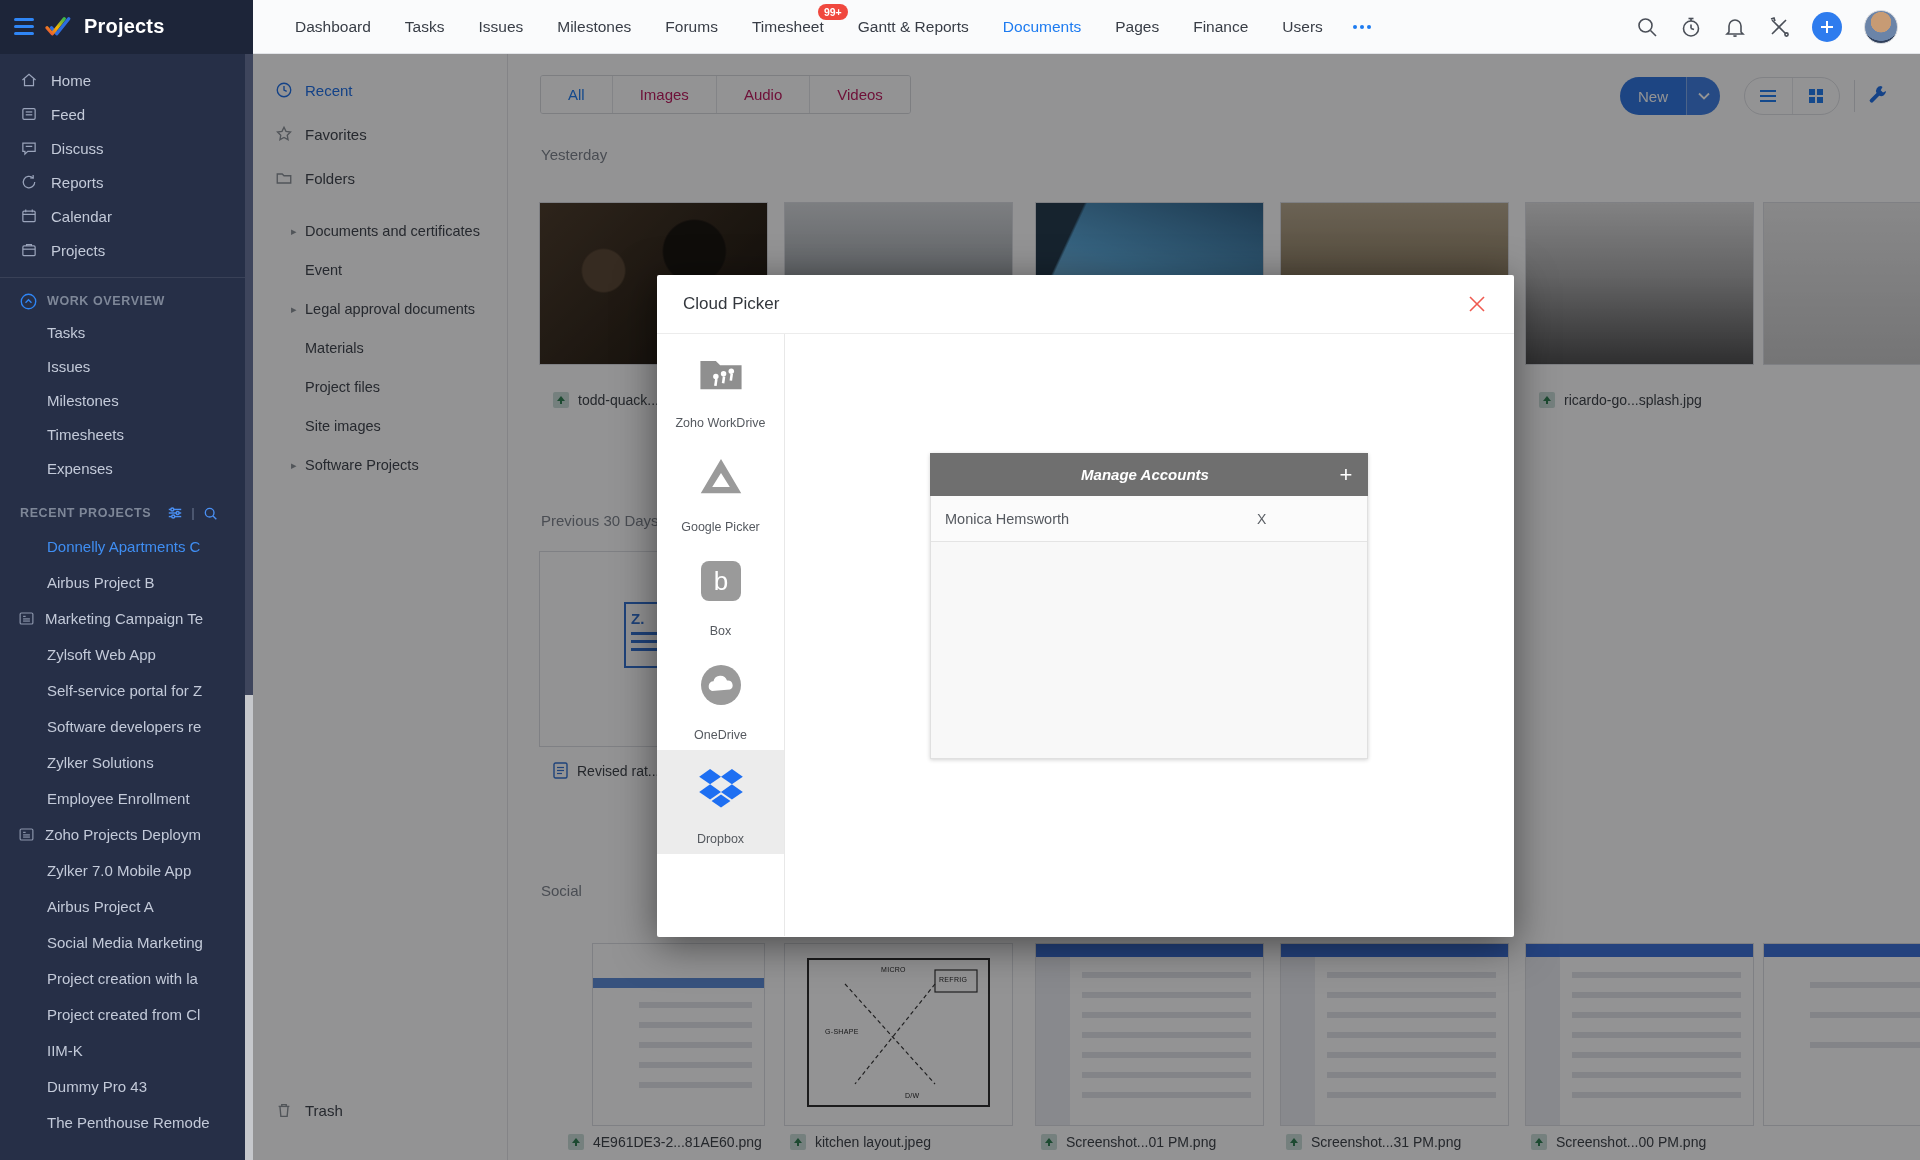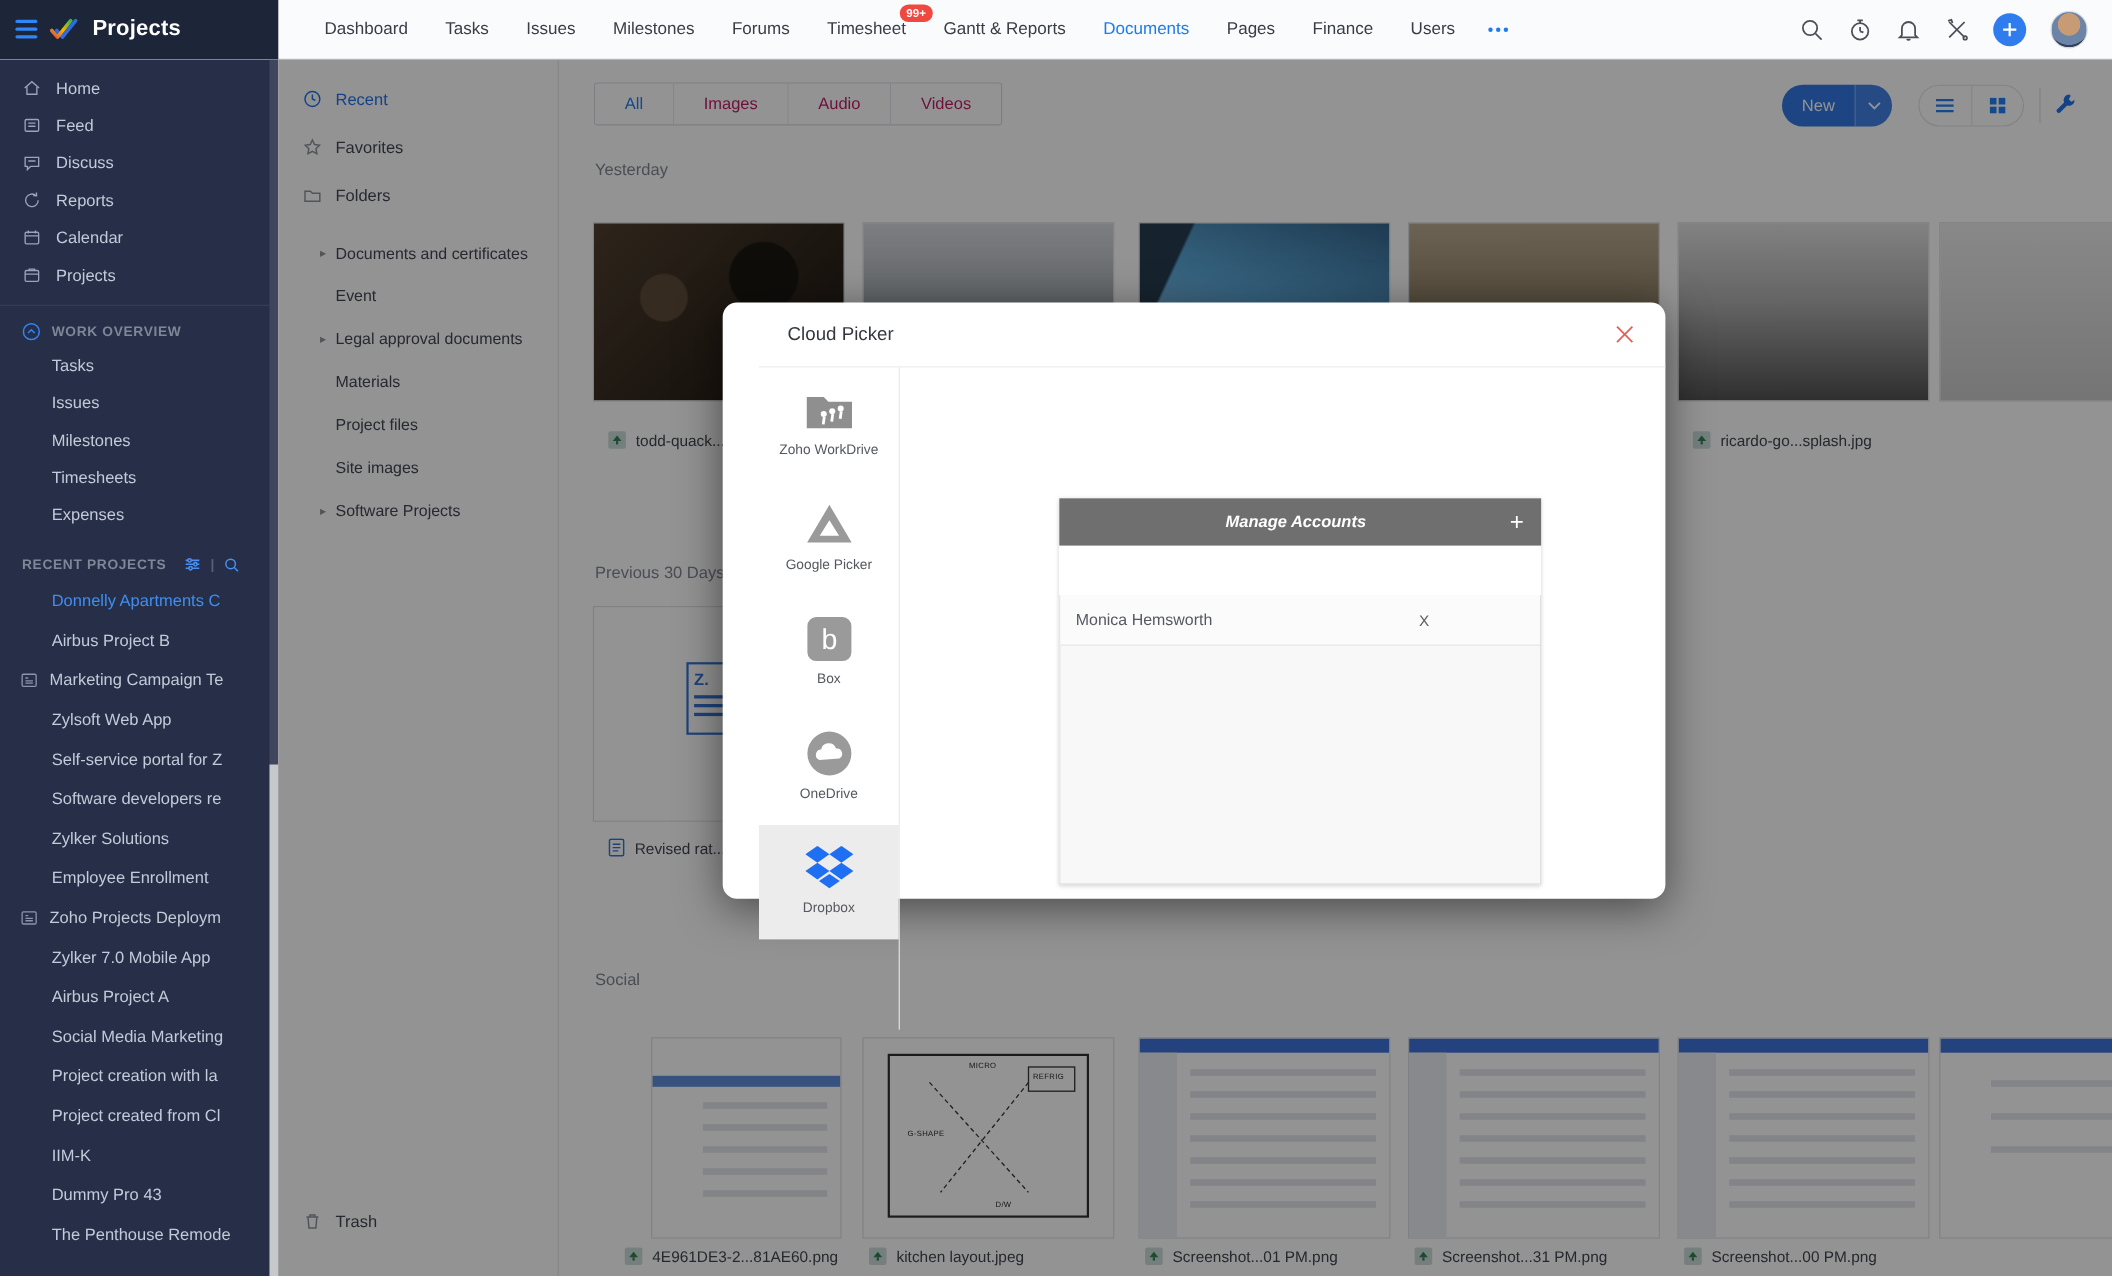--- a/index.html
+++ b/index.html
@@ -122,40 +122,40 @@
   .writer-icon .z { color:#2f6fd0; font-weight:700; font-size:15px; display:block; }
   .writer-icon i { display:block; height:3px; background:#2f6fd0; margin-top:5px; }
   .kitchen { background:#fff; position:relative; }
   .kitchen .frame { position:absolute; left:22px; top:14px; right:22px; bottom:18px; border:2px solid #2a2a2a; }
   .kitchen svg { position:absolute; left:0; top:0; }
   .klabel { position:absolute; font-size:7px; color:#222; letter-spacing:.3px; }
 
   
   .overlay { position:absolute; left:253px; top:54px; right:0; bottom:0;
     background:rgba(10,10,12,.44); z-index:40; }
-  .modal { position:absolute; left:657px; top:275px; width:857px; height:542px;
-    background:#fff; z-index:60; box-shadow:0 8px 40px rgba(0,0,0,.5); border-radius:13px;padding-left:33px; }
+  .modal { position:absolute; left:657px; top:275px; width:857px; height:662px;
+    background:#fff; z-index:60; box-shadow:0 8px 40px rgba(0,0,0,.5); border-radius:2px; }
   .m-head { height:59px; border-bottom:1px solid #ececec; display:flex; align-items:center;
     padding:0 26px; }
   .m-title { font-size:17px; color:#33373d; font-weight:500; flex:1; }
   .m-close { width:22px; height:22px; cursor:pointer; }
   .m-body { position:relative; height:602px; }
   .rail { position:absolute; left:0; top:0; width:128px; height:100%; border-right:1px solid #e8e8e8; }
   .svc { height:104px; padding-top:14px; text-align:center; cursor:pointer; }
   .svc.selected { background:#ececec; }
   .svc .sicon { height:50px; display:flex; align-items:center; justify-content:center; }
-  .svc .slab { font-size:12.5px; color:#55595f; margin-top:4px; }
+  .svc .slab { font-size:12.5px; color:#55595f; margin-top:18px; }
   .accounts { position:absolute; left:273px; top:119px; width:438px;
     box-shadow:0 1px 4px rgba(0,0,0,.18); }
   .acc-head { height:43px; background:#6f6f6f; color:#fff; display:flex; align-items:center; }
   .acc-title { flex:1; text-align:center; font-size:15px; font-weight:700; padding-left:36px;font-style:italic; }
   .acc-add { width:44px; text-align:center; font-size:22px; font-weight:400; cursor:pointer; }
   .acc-body { height:263px; background:#f8f8f8; border:1px solid #e0e0e0; border-top:none; }
   .acc-row { height:46px; display:flex; align-items:center; background:#fbfbfb;
-    border-bottom:1px solid #e4e4e4;margin-top:45px; }
+    border-bottom:1px solid #e4e4e4; }
   .acc-name { flex:1; padding-left:14px; font-size:14.5px; color:#55595f; }
   .acc-x { width:110px; font-size:14px; color:#5c6066; cursor:pointer; }
 </style>
 </head>
 <body>
 
 <header class="topbar">
   <div class="brand">
     <span class="hamburger">
         <i></i>

